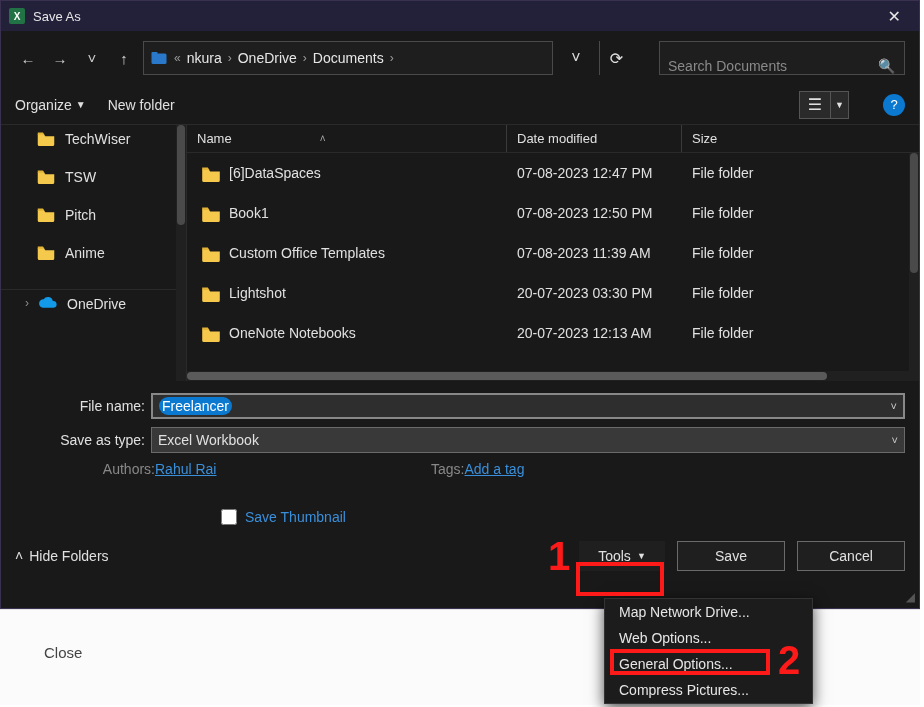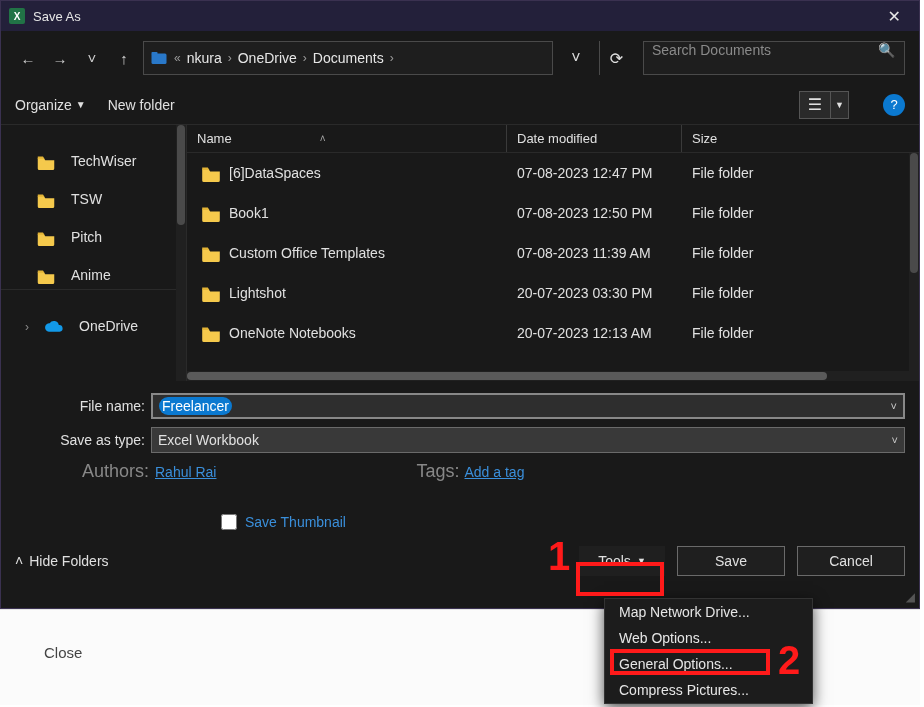--- a/index.html
+++ b/index.html
@@ -26,21 +26,21 @@
     flex: 0 0 410px; height: 34px; border: 1px solid #4a4a4a; display: flex; align-items: center;
     padding: 0 6px; gap: 6px; background: #1e1e1e;
   }
   .pathbox .folder-glyph { width: 18px; height: 18px; display: flex; align-items:center; justify-content:center; }
   .pathbox .crumb { color: #e6e6e6; font-size: 14px; cursor: pointer; }
   .pathbox .sep { color: #9a9a9a; font-size: 12px; }
   .refresh-btn { width: 34px; height: 34px; border-left: 1px solid #4a4a4a; display:flex; align-items:center; justify-content:center; color:#e0e0e0; cursor:pointer; }
   .path-drop { width: 34px; height: 34px; display:flex; align-items:center; justify-content:center; color:#e0e0e0; cursor:pointer; }
   .searchbox {
     flex: 1; height: 34px; border: 1px solid #4a4a4a; background: #1e1e1e;
-    display: flex; align-items: flex-start; padding: 0 8px; margin-left: 4px;
+    display: flex; align-items: flex-end; padding: 0 8px; margin-left: 20px;
   }
   .searchbox input {
     flex: 1; background: transparent; border: none; outline: none; color: #e0e0e0; font-size: 14px;
   }
   .searchbox input::placeholder { color: #8a8a8a; }
   .searchbox .search-icon { color: #9a9a9a; font-size: 14px; }
   .toolbar {
     height: 40px; display: flex; align-items: center; padding: 0 14px; gap: 22px;
     border-bottom: 1px solid #2a2a2a;
   }
@@ -52,21 +52,21 @@
   }
   .toolbar .view-drop { width: 18px; height: 28px; border:1px solid #555; border-left:none; background:#2a2a2a; display:flex; align-items:center; justify-content:center; color:#e0e0e0; cursor:pointer;}
   .toolbar .help {
     width: 22px; height: 22px; border-radius: 50%; background: #0b79d0; color: #fff;
     display: flex; align-items: center; justify-content: center; font-size: 13px; margin-left: 12px; cursor:pointer;
   }
   .body { display: flex; height: 256px; }
   .sidebar { width: 186px; border-right: 1px solid #2a2a2a; padding: 6px 0; position: relative; }
   .sidebar-scroll { position:absolute; right:0; top:0; bottom:0; width:10px; background:#202020; }
   .sidebar-scroll .thumb { position:absolute; top:0; left:1px; width:8px; height:100px; background:#4a4a4a; border-radius:4px; }
-  .side-item { height: 38px; display: flex; align-items: flex-end; padding-left: 36px; gap: 16px; color:#e0e0e0; font-size:14px; cursor:pointer; }
+  .side-item { height: 38px; display: flex; align-items: flex-start; padding-left: 36px; gap: 10px; color:#e0e0e0; font-size:14px; cursor:pointer; }
   .side-item.lower { padding-left: 24px; }
   .side-divider { height:1px; background:#2a2a2a; margin:6px 0; }
   .chev { color:#8a8a8a; font-size:12px; margin-right:-2px; }
   .folder-icon { width:18px; height:14px; display:inline-block; }
   .folder-icon svg { display:block; }
   .onedrive-icon { width:20px; height:14px; }
   .filelist { flex: 1; position: relative; }
   .filelist-scroll { position:absolute; right:0; top:28px; bottom:0; width:10px; background:#202020; }
   .filelist-scroll .thumb { position:absolute; top:0; left:1px; width:8px; height:120px; background:#4a4a4a; border-radius:4px; }
   .filelist-hscroll { position:absolute; left:0; right:10px; bottom:0; height:10px; background:#202020; }
@@ -85,21 +85,21 @@
   .form-row { display:flex; align-items:center; margin-bottom:8px; }
   .form-label { width: 136px; text-align:right; color:#e0e0e0; font-size:14px; padding-right:6px; }
   .form-input {
     flex:1; height:26px; background:#393939; border:1px solid #6a6a6a; color:#e0e0e0;
     font-size:14px; padding:0 6px; display:flex; align-items:center; position:relative;
   }
   .form-input.filename { border:2px solid #888; background:#2e2e2e; }
   .form-input .selected { background:#0b79d0; color:#fff; padding:1px 3px;border-radius:9px; }
   .form-input .drop { position:absolute; right:6px; color:#ccc; font-size:11px; }
   .meta-row { display:flex; align-items:center; margin-top:4px; padding-left: 62px; }
-  .meta-label { color:#888; font-size:18px; width: 78px; text-align:right; padding-right:6px;}
+  .meta-label { color:#888; font-size:14px; width: 78px; text-align:right; }
   .meta-link { color:#3a8fdb; font-size:14px; cursor:pointer;text-decoration:underline; }
   .meta-gap { width: 200px; }
   .thumb-row { display:flex; align-items:flex-start; gap:8px; margin-top:32px; padding-left: 206px; }
   .thumb-row input { width:16px; height:16px; }
   .thumb-row label { color:#3a8fdb; font-size:14px; }
   .footer { display:flex; align-items:center; padding: 10px 14px 0 14px; gap: 12px; }
   .footer .hide { color:#e0e0e0; font-size:14px; cursor:pointer; display:flex; align-items:center; gap:6px; }
   .footer .spacer { flex:1; }
   .footer .tools-btn {
     width: 86px; height: 30px; display:flex; align-items:center; justify-content:center; gap:6px;

